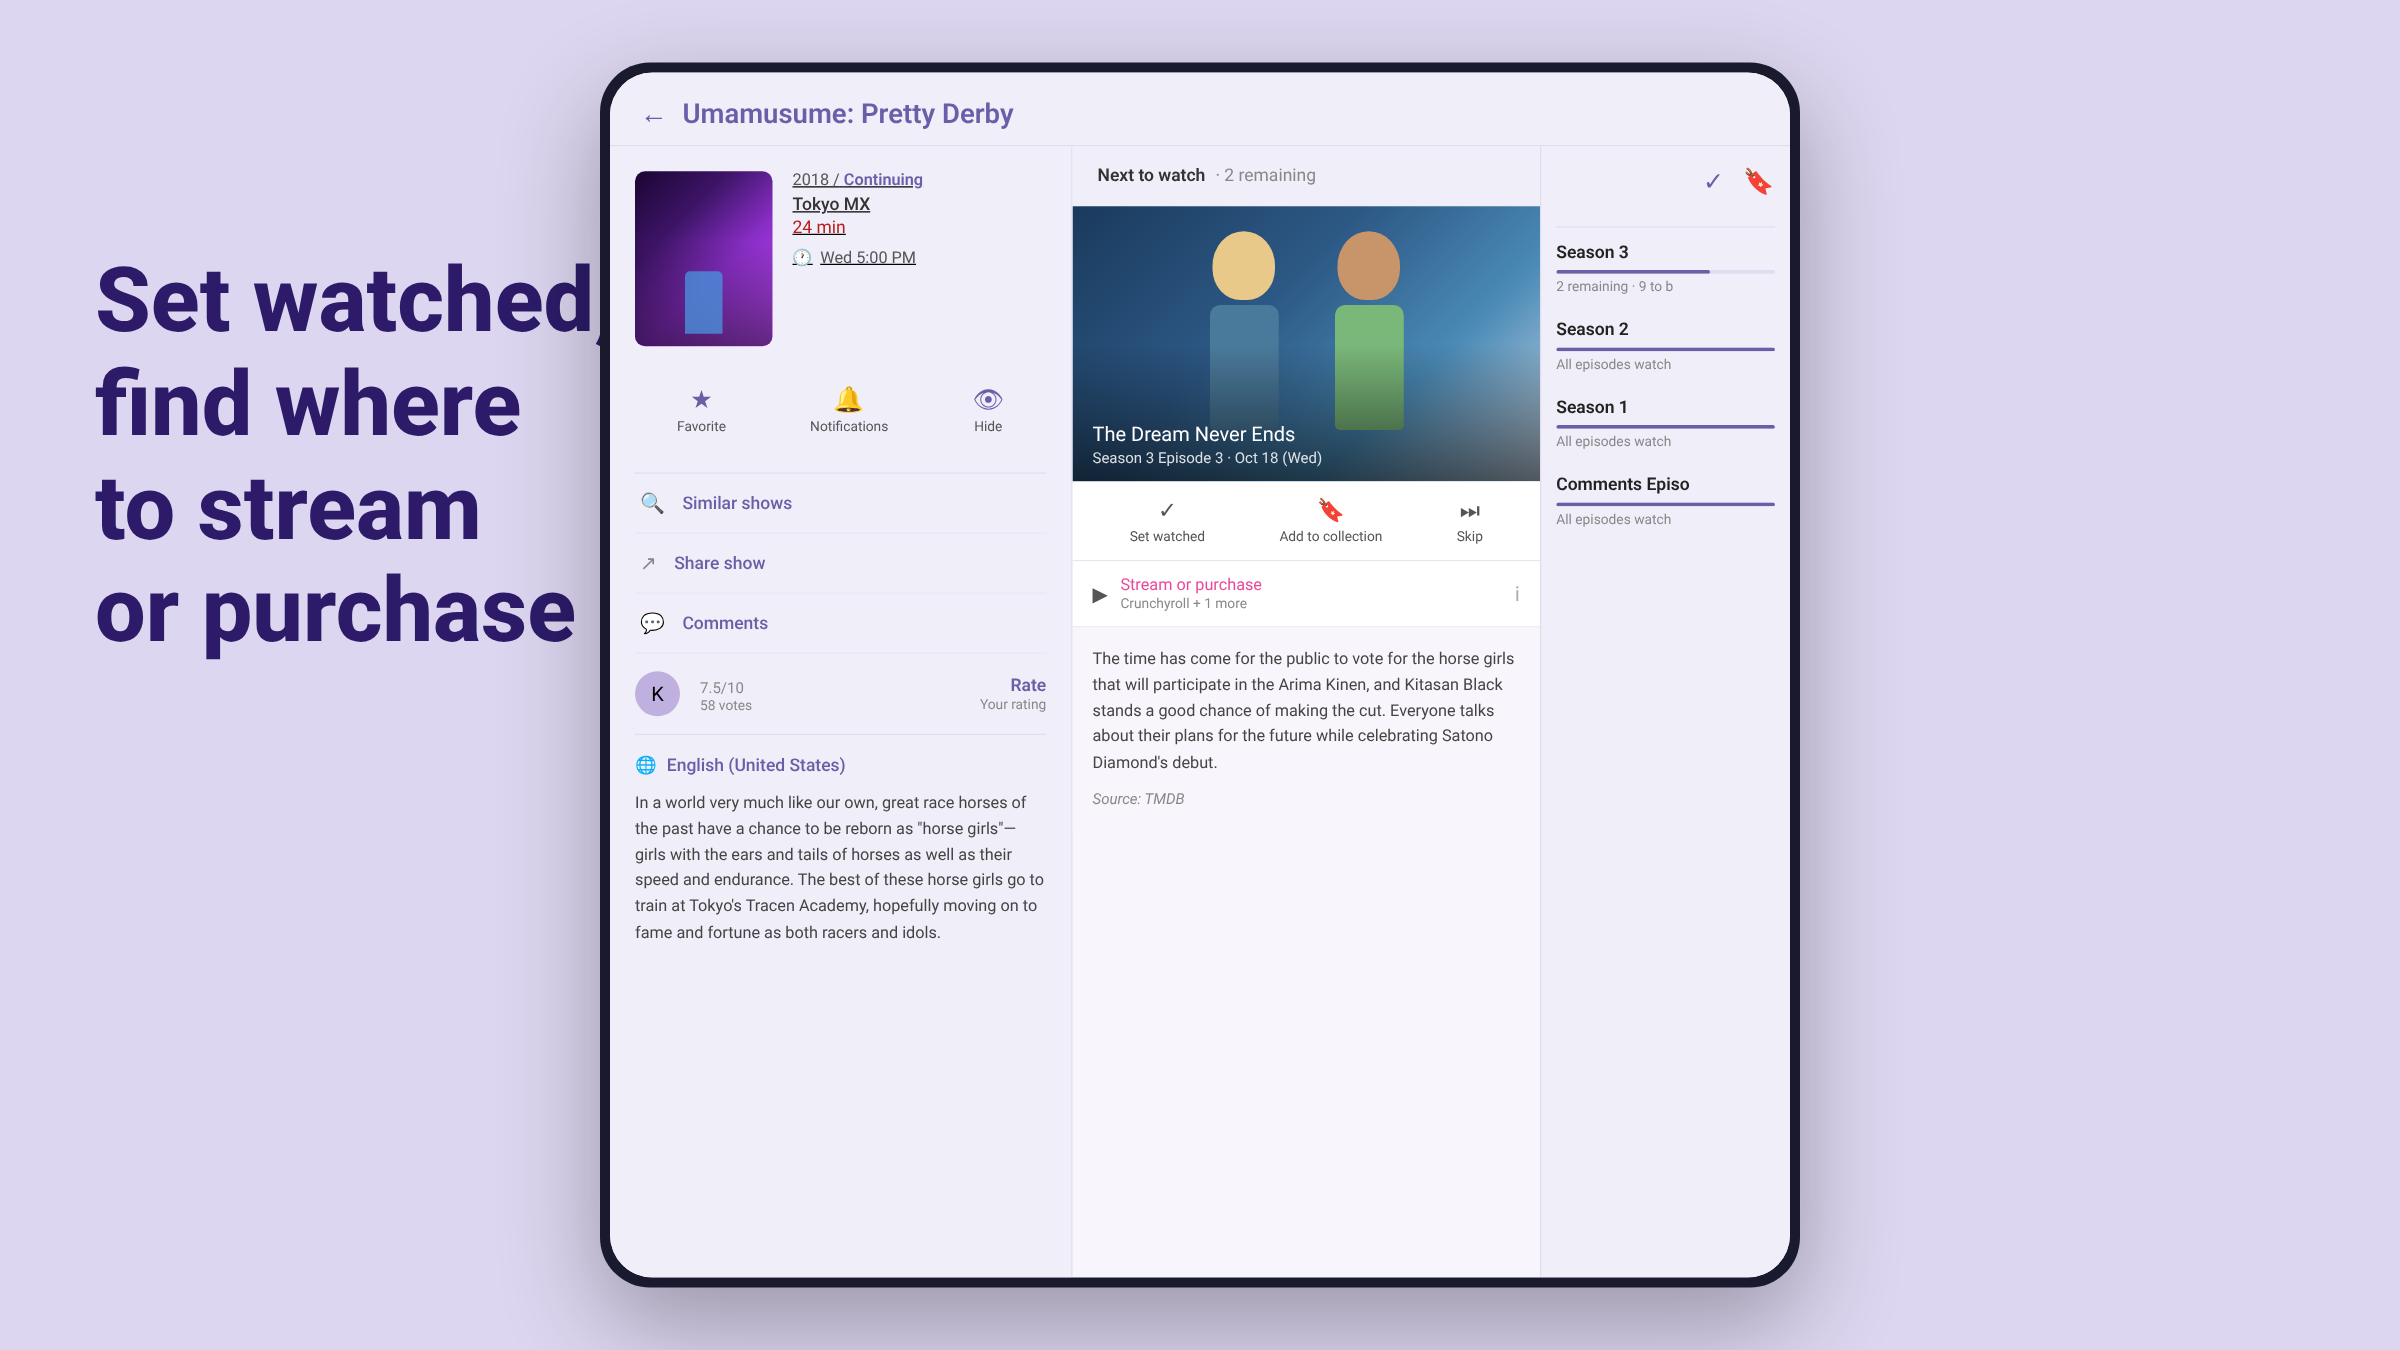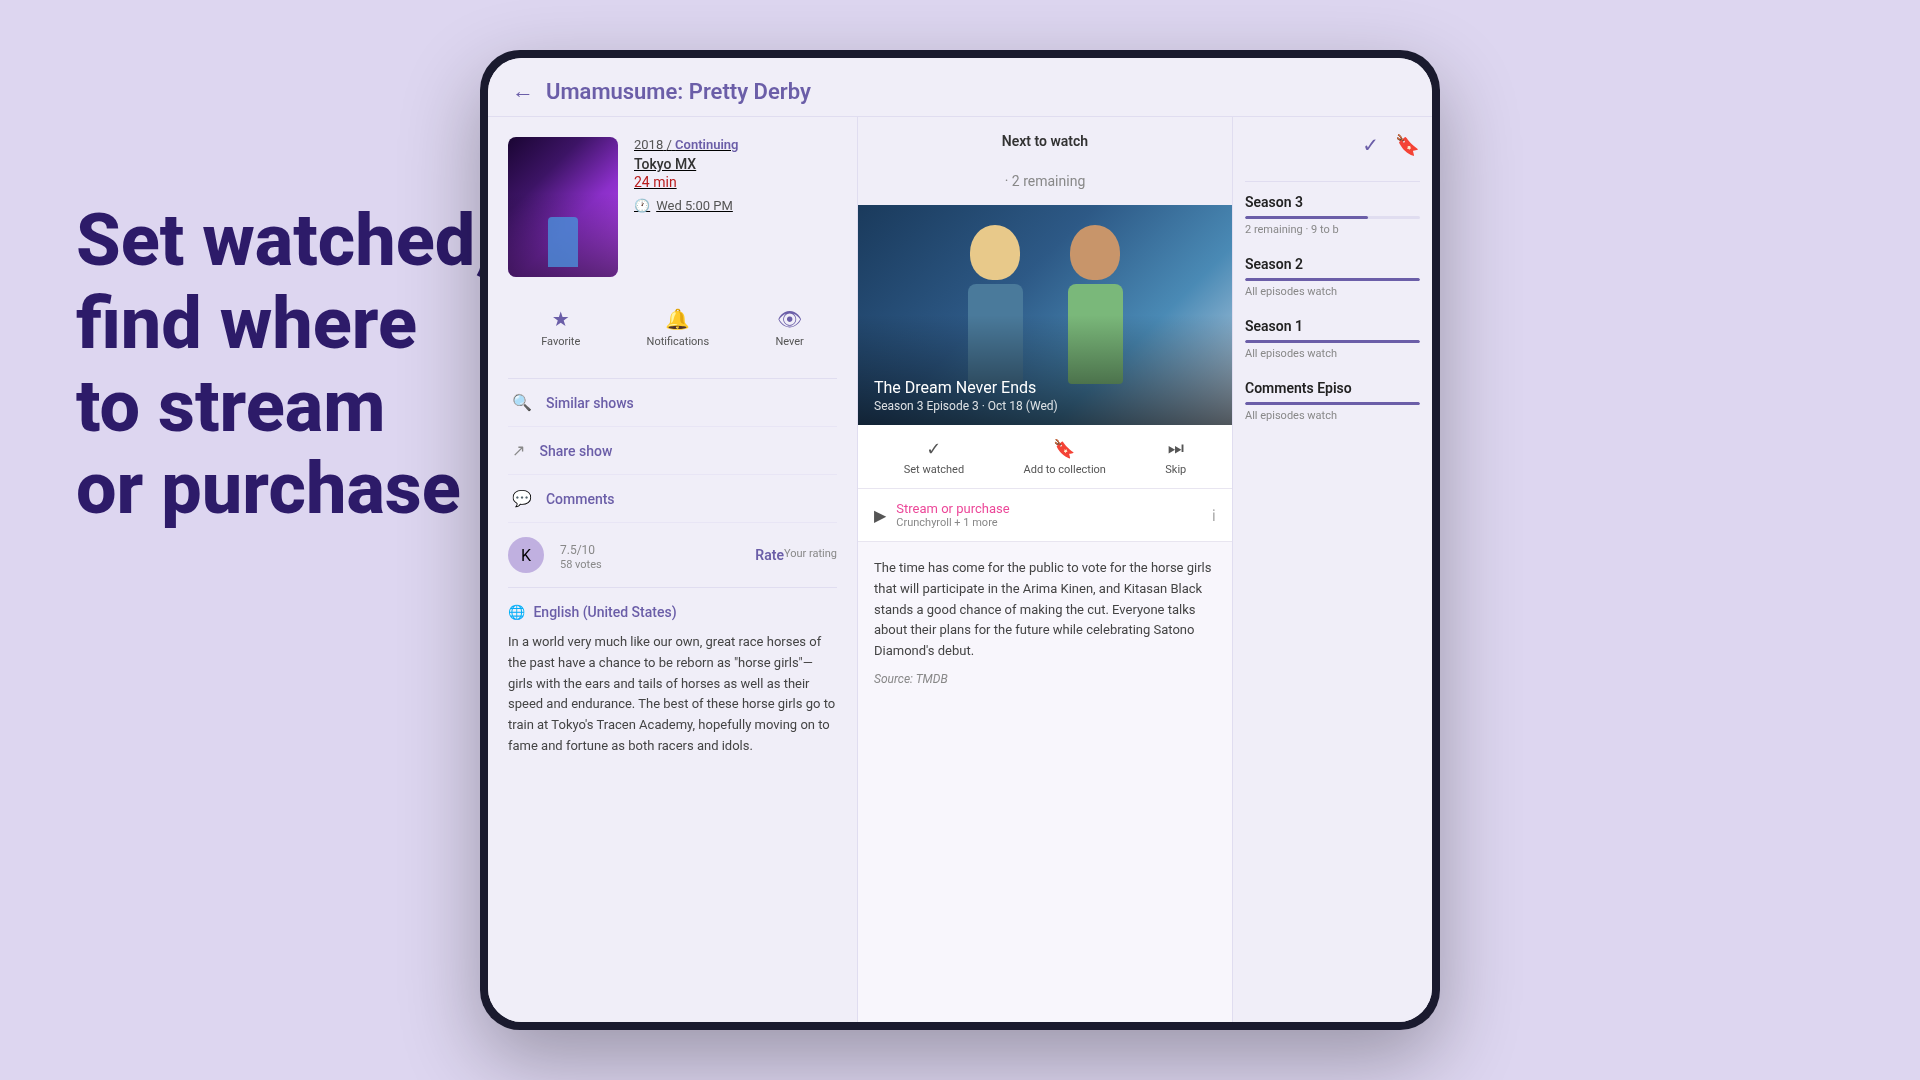--- a/index.html
+++ b/index.html
@@ -259,23 +259,22 @@
       overflow-y: auto;
     }
 
     .next-watch-header {
       padding: 16px 20px;
       font-size: 14px;
       font-weight: 600;
       color: #333;
       display: flex;
       align-items: center;
-      gap: 24px;
+      gap: 8px;
       background: #f0eef8;
-      flex-direction: column;
     }
     .remaining-badge {
       color: #888;
       font-weight: 400;
     }
 
     
     .episode-card {
       background: #fff;
       margin: 0 0 4px;
@@ -484,21 +483,21 @@
           <div class="action-btn">
             <span class="icon">★</span>
             <span class="label">Favorite</span>
           </div>
           <div class="action-btn">
             <span class="icon">🔔</span>
             <span class="label">Notifications</span>
           </div>
           <div class="action-btn">
             <span class="icon">👁</span>
-            <span class="label">Never</span>
+            <span class="label">Hide</span>
           </div>
         </div>
 
         <div class="menu-items">
           <div class="menu-item">
             <span class="icon">🔍</span>
             <span class="text">Similar shows</span>
           </div>
           <div class="menu-item">
             <span class="icon">↗</span>
@@ -511,21 +510,21 @@
         </div>
 
         <div class="rating-section">
           <div class="rating-avatar">K</div>
           <div class="rating-info">
             <div class="score">
               <span>7.5</span><span>/10</span>
             </div>
             <div class="votes">58 votes</div>
           </div>
-          <div style="display:flex;flex-direction:row;align-items:flex-start;margin-left:auto;">
+          <div style="display:flex;flex-direction:column;align-items:flex-end;margin-left:auto;">
             <span class="rate-btn">Rate</span>
             <span class="your-rating">Your rating</span>
           </div>
         </div>
 
         <div class="language-link">
           <span>🌐</span>
           <span>English (United States)</span>
         </div>
 

